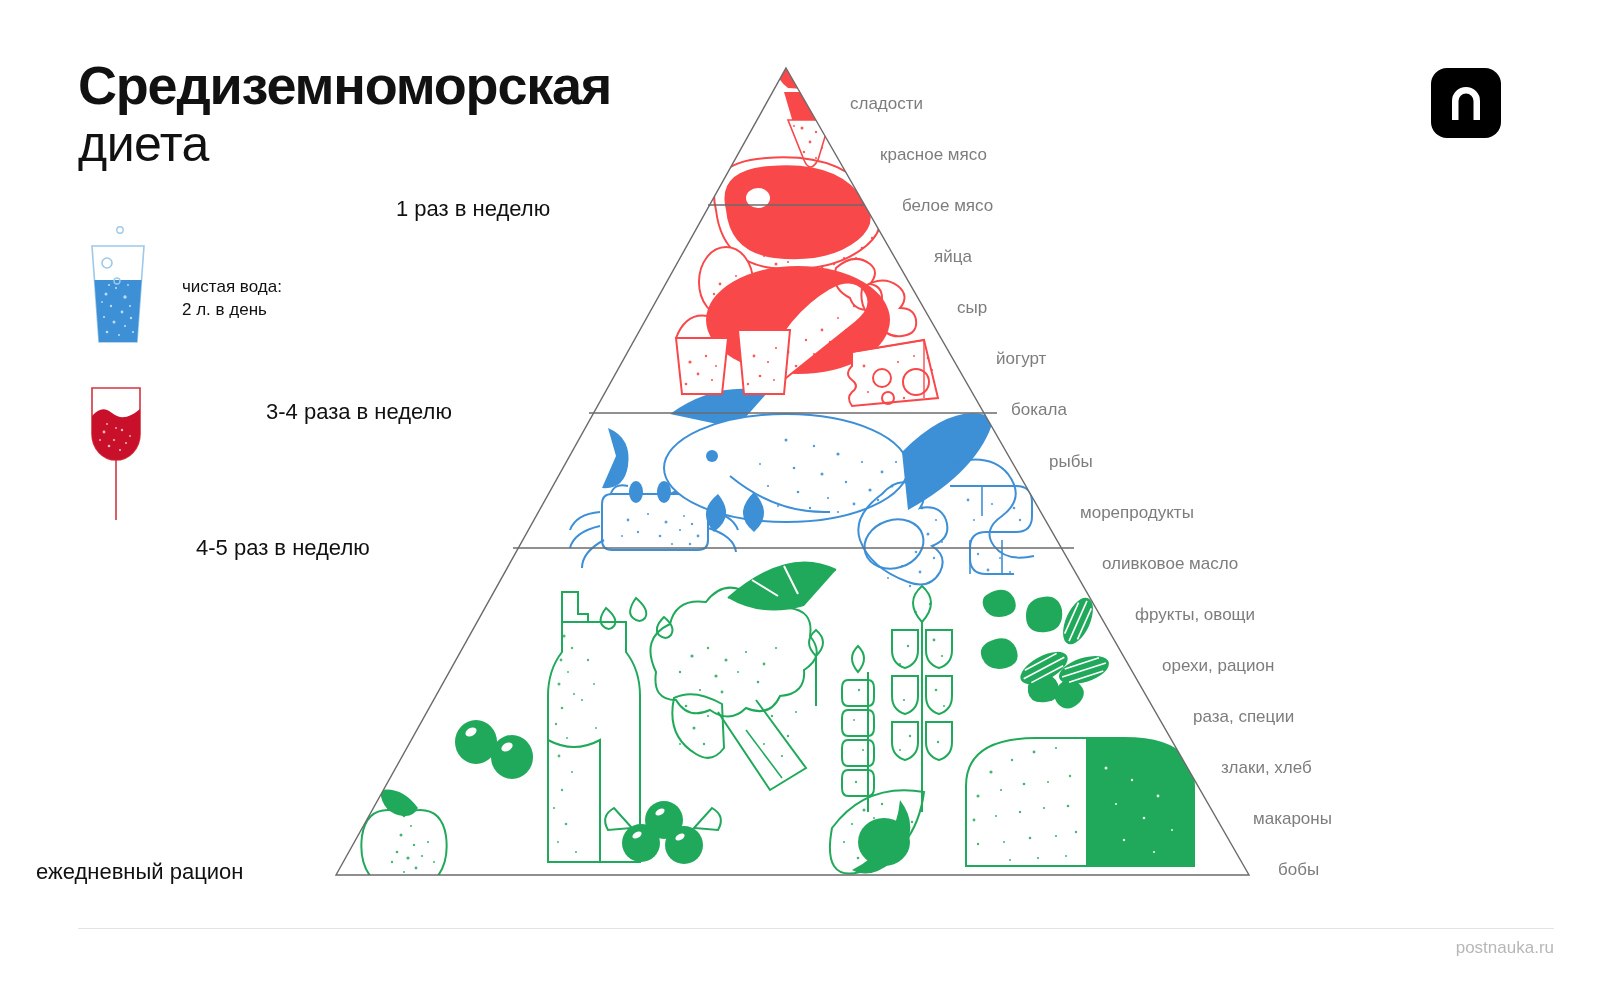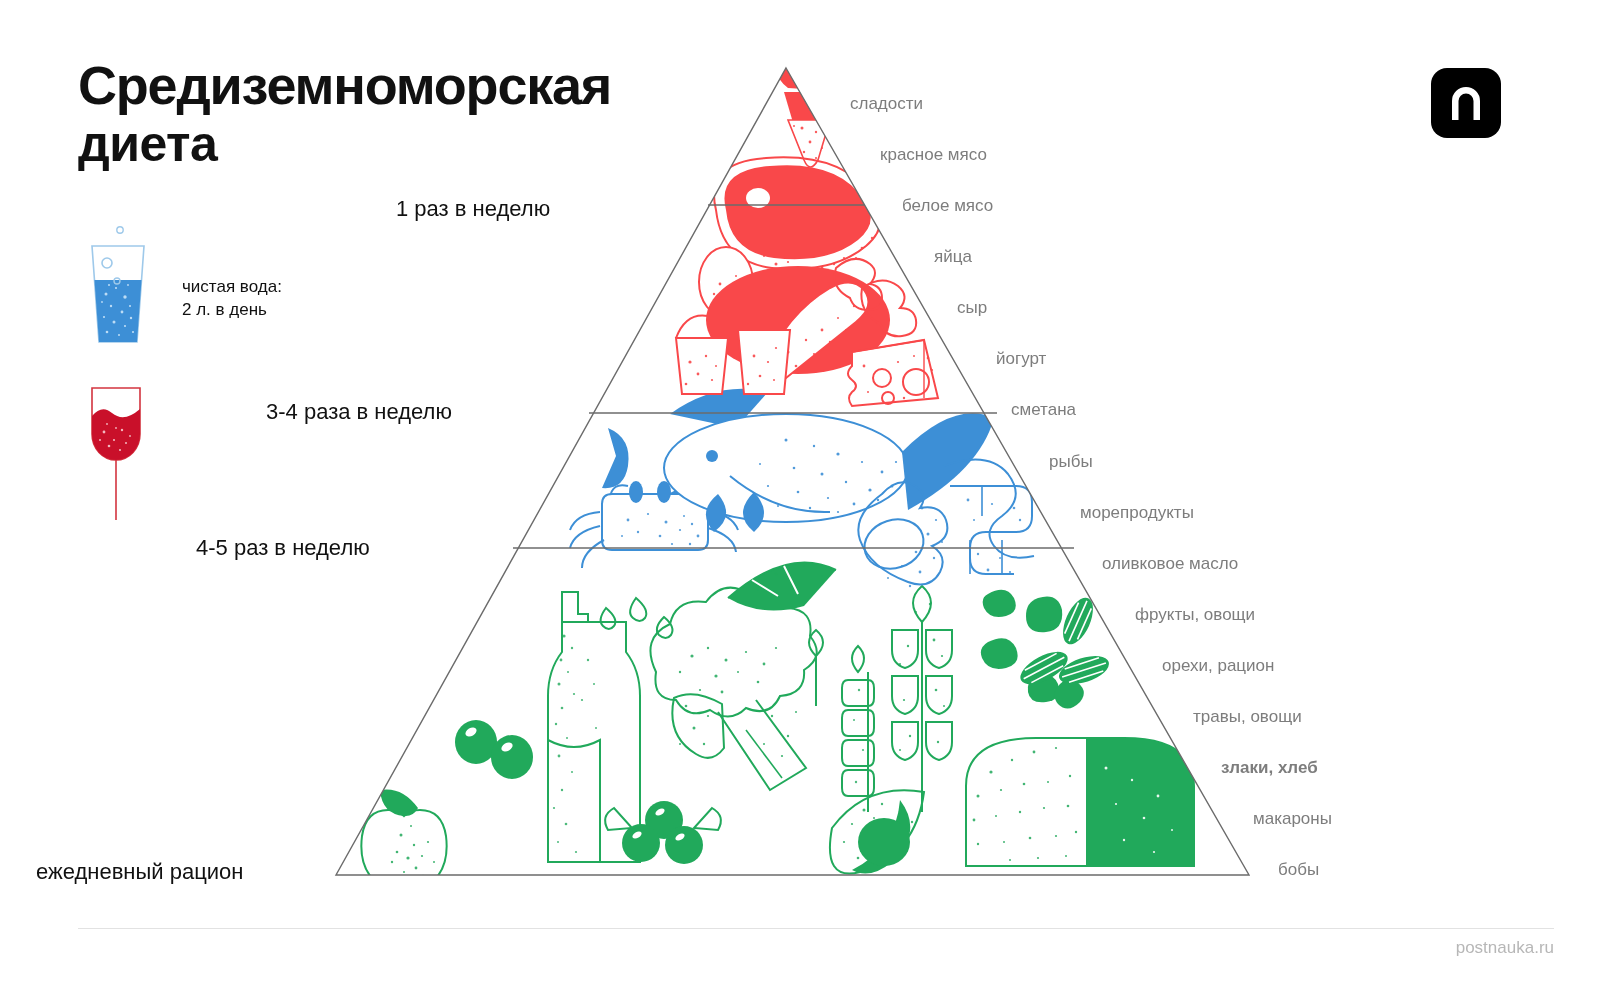--- a/index.html
+++ b/index.html
@@ -12,21 +12,21 @@
   }
   #root{position:absolute;left:16px;top:0;width:1600px;height:708px;}
 
   
   .title-block{position:absolute;left:62px;top:58px;}
   .title-l1{
     font-size:54px;font-weight:bold;color:#111111;
     letter-spacing:-1.2px;line-height:54px;white-space:nowrap;
   }
   .title-l2{
-    font-size:50px;font-weight:700;color:#111111;
+    font-size:50px;font-weight:400;color:#111111;
     letter-spacing:-0.5px;line-height:56px;margin-top:4px;white-space:nowrap;
   }
 
   
   .logo{
     position:absolute;left:1415px;top:68px;width:70px;height:70px;
     background:#000000;border-radius:16px;
   }
 
   
@@ -645,27 +645,27 @@
   <div class="freq-label" style="left:250px;top:399px;width:300px;">3-4 раза в неделю</div>
   <div class="freq-label" style="left:180px;top:535px;width:287px;">4-5 раз в неделю</div>
   <div class="freq-label" style="left:20px;top:859px;width:278px;">ежедневный рацион</div>
 
   <div class="prod-label" style="left:834px;top:94px;">сладости</div>
   <div class="prod-label" style="left:864px;top:145px;text-align:center;">красное мясо</div>
   <div class="prod-label" style="left:886px;top:196px;">белое мясо</div>
   <div class="prod-label" style="left:918px;top:247px;">яйца</div>
   <div class="prod-label" style="left:941px;top:298px;">сыр</div>
   <div class="prod-label" style="left:971px;top:349px;margin-left:9px;">йогурт</div>
-  <div class="prod-label" style="left:995px;top:400px;">сметана</div>
+  <div class="prod-label" style="left:995px;top:400px;">бокала</div>
   <div class="prod-label" style="left:1033px;top:452px;">рыбы</div>
   <div class="prod-label" style="left:1064px;top:503px;">морепродукты</div>
   <div class="prod-label" style="left:1086px;top:554px;">оливковое масло</div>
   <div class="prod-label" style="left:1119px;top:605px;">фрукты, овощи</div>
   <div class="prod-label" style="left:1146px;top:656px;">орехи, рацион</div>
-  <div class="prod-label" style="left:1177px;top:707px;">травы, овощи</div>
-  <div class="prod-label" style="left:1205px;top:758px;font-weight:bold;">злаки, хлеб</div>
+  <div class="prod-label" style="left:1177px;top:707px;">раза, специи</div>
+  <div class="prod-label" style="left:1205px;top:758px;">злаки, хлеб</div>
   <div class="prod-label" style="left:1237px;top:809px;">макароны</div>
   <div class="prod-label" style="left:1262px;top:860px;">бобы</div>
 
   <div class="footer-rule"></div>
   <div class="footer-text">postnauka.ru</div>
 
 </div>
 
 </body></html>

